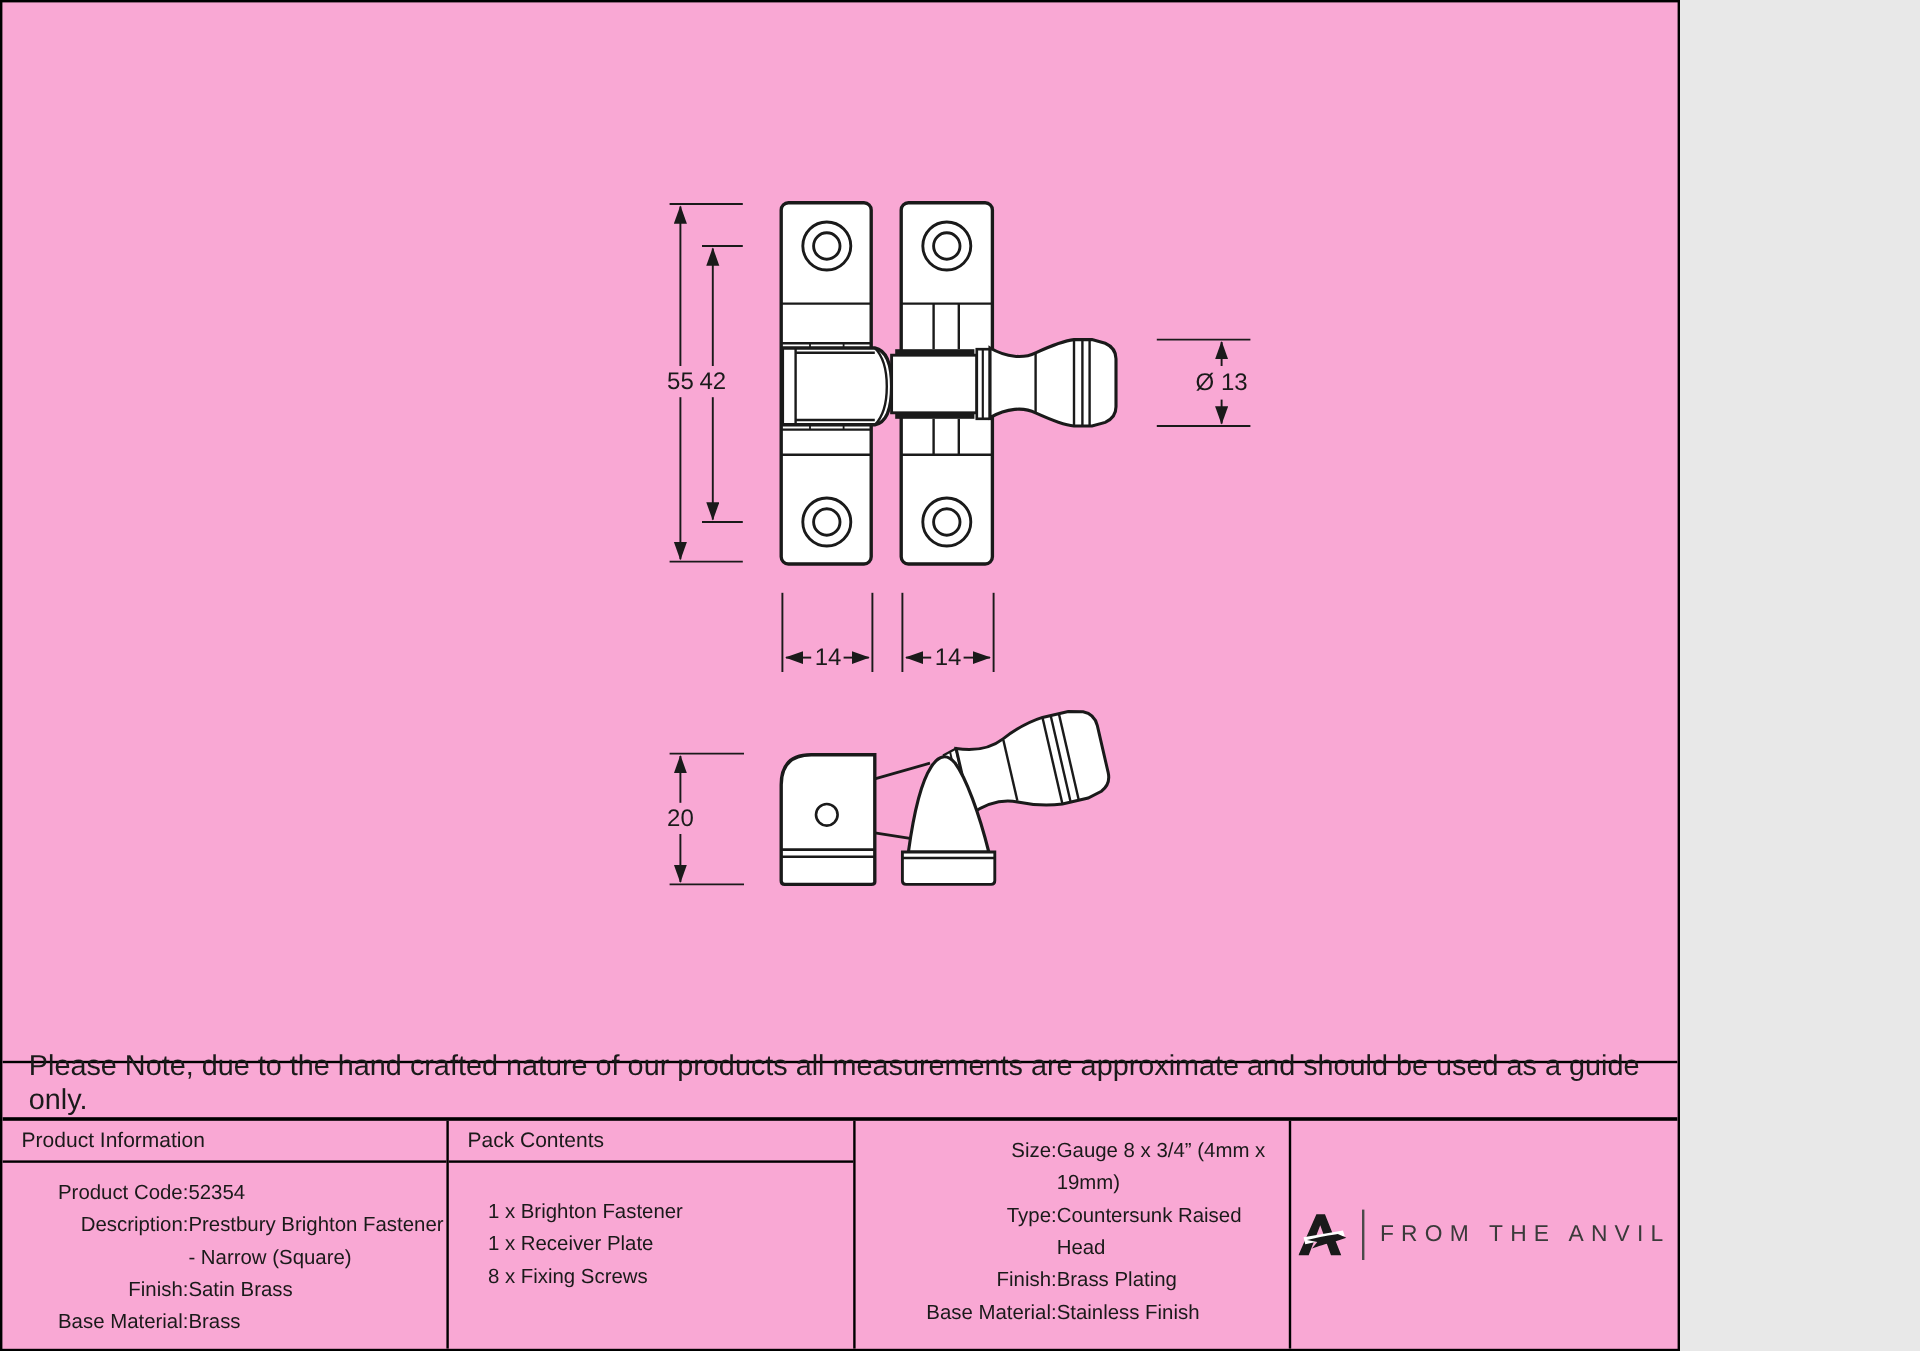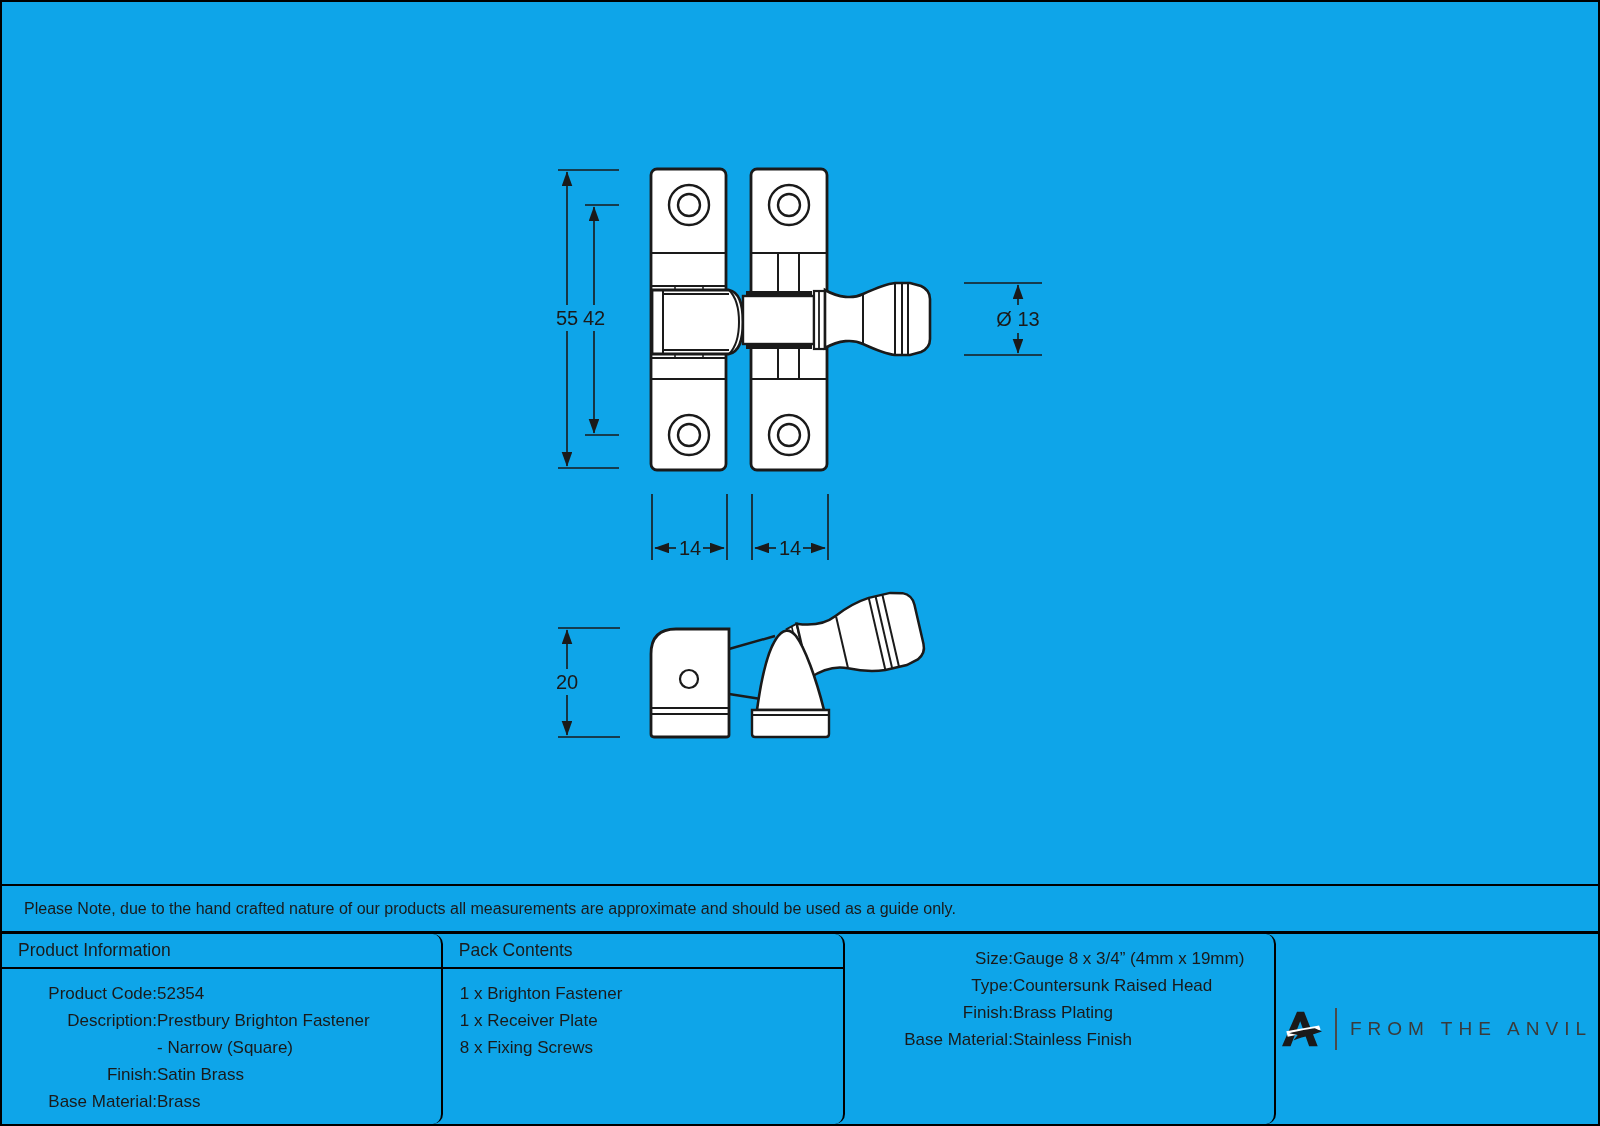--- a/index.html
+++ b/index.html
@@ -1,57 +1,57 @@
 <!DOCTYPE html>
 <html><head>
 <meta charset="utf-8">
 <style>
   html,body{margin:0;padding:0;background:#e8e8e8;}
   .page{
     position:relative;
-    width:1600px;height:1126px;
-    background:#0ea5e9;
+    width:1400px;height:1126px;
+    background:#f9a8d4;
     border:2px solid #000;
     box-sizing:border-box;
     overflow:hidden;
     font-family:"Liberation Sans", sans-serif;
     color:#1a1a1a;
   }
   .drawing-svg{position:absolute;top:0;left:0;}
   .dim-text{
     font-family:"Liberation Sans", sans-serif;
     font-size:20px;fill:#1a1a1a;
     text-anchor:middle;dominant-baseline:central;
   }
   .note-row{
     position:absolute;left:0;right:0;top:882px;height:47px;
     border-top:2px solid #000;
-    display:flex;align-items:center;
+    display:flex;align-items:flex-end;
     padding-left:22px;box-sizing:border-box;
-    font-size:16px;
+    font-size:24px;
   }
   .spec-table{
     position:absolute;left:0;right:0;top:929px;bottom:0;
     border-top:3px solid #000;
     display:flex;
     box-sizing:border-box;
   }
-  .col{box-sizing:border-box;border-right:2px solid #000;position:relative;border-radius:10px;}
+  .col{box-sizing:border-box;border-right:2px solid #000;position:relative;}
   .col-product{width:456px;}
   .col-pack{width:416px;}
   .col-screws{width:446px;}
   .col-brand{flex:1;border-right:none;}
   .cell-header{
     height:33px;border-bottom:2px solid #000;
     display:flex;align-items:center;
     padding-left:16px;font-size:17.5px;
   }
   .cell-body{padding-top:11px;font-size:17px;}
   .col-product .cell-body{padding-left:18px;}
-  .col-pack .cell-body{padding-left:17px;}
+  .col-pack .cell-body{padding-left:33px;margin-top:16px;}
   .col-screws .cell-body{padding-left:31px;}
   .info-row{display:flex;line-height:27px;}
   .info-label{width:137px;flex:none;text-align:right;}
   .pack-line{line-height:27px;}
   .brand{
     height:100%;display:flex;align-items:center;justify-content:center;
     gap:13px;padding:0 6px;
   }
   .brand-divider{width:2px;height:42px;background:#4a4a4a;}
   .brand-text{

